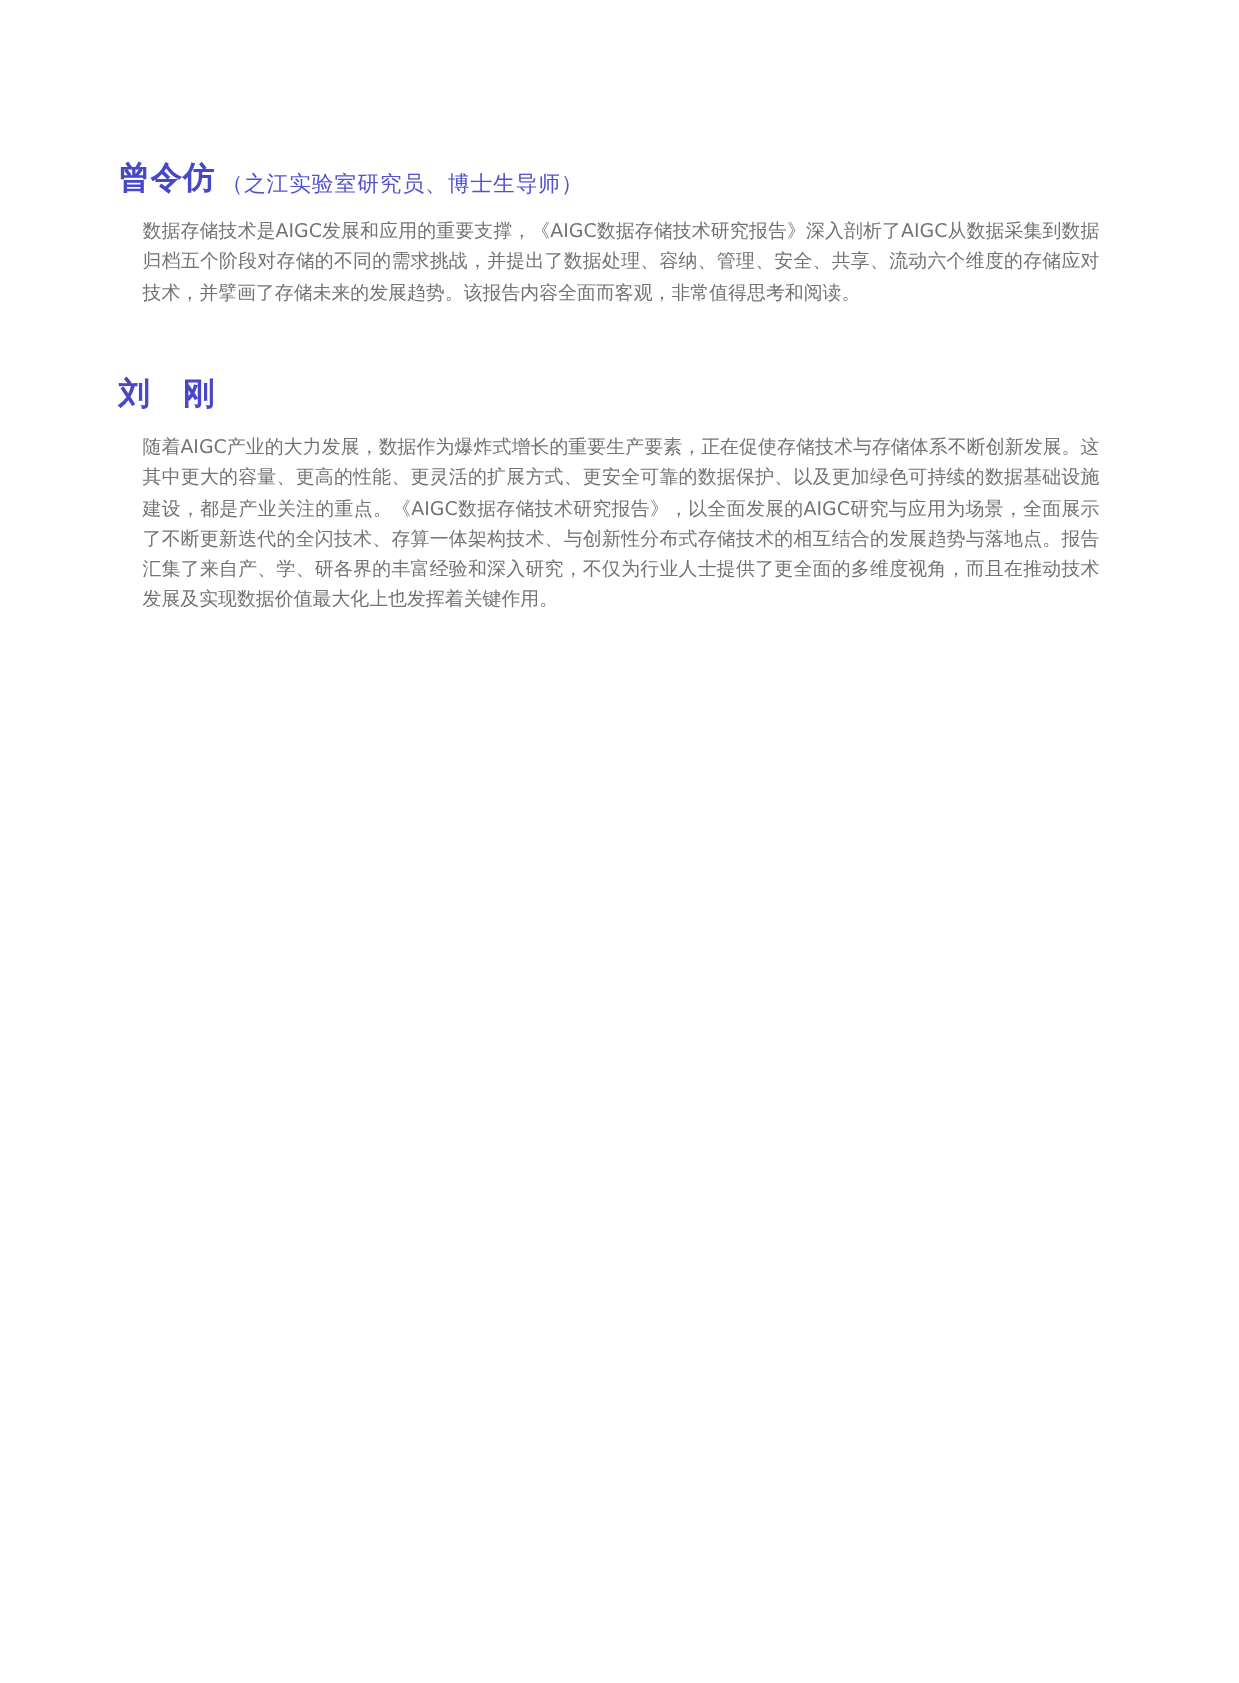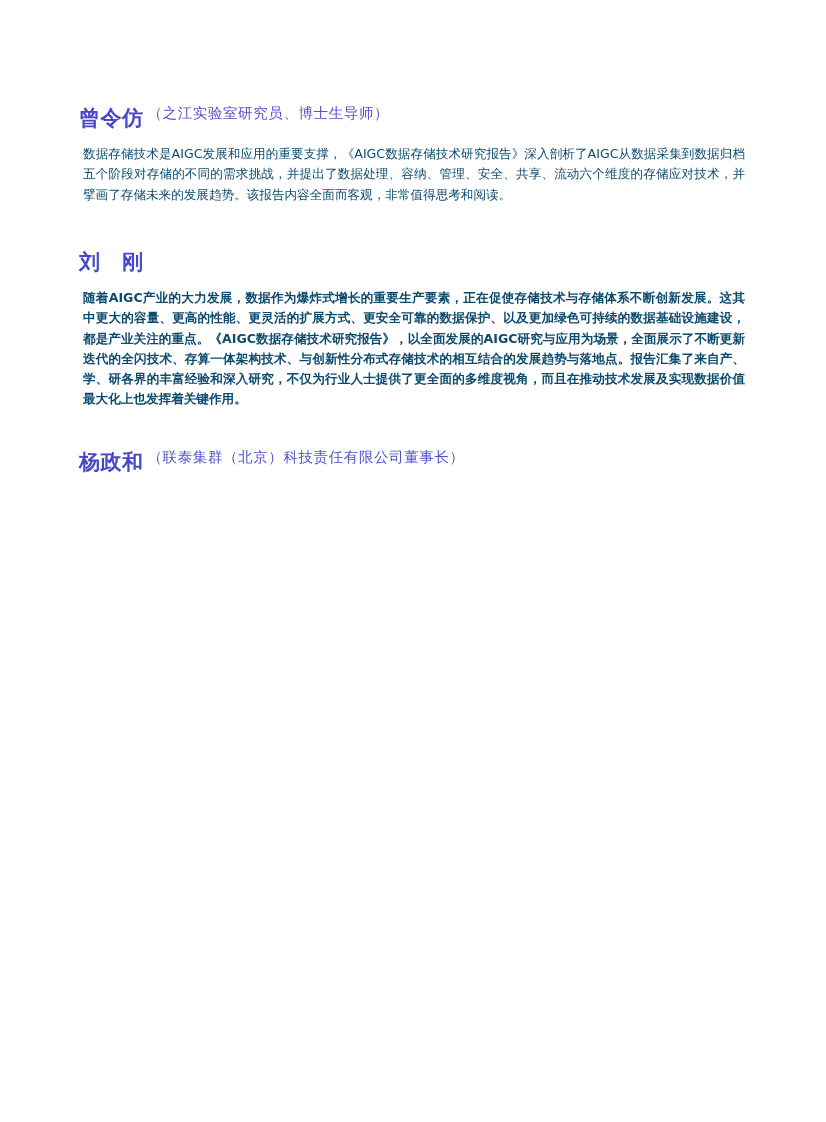--- a/index.html
+++ b/index.html
@@ -21,48 +21,48 @@
       width: 826px;
       height: 1122px;
     }
     .endorsement {
       position: absolute;
       left: 79px;
       width: 670px;
     }
     .heading {
       display: flex;
-      align-items: flex-start;
+      align-items: flex-end;
       white-space: nowrap;
       margin: 0;
     }
     .name {
       color: #4747c8;
       font-weight: bold;
       font-size: 21px;
       letter-spacing: 0.5px;
     }
     .title {
       color: #5252cc;
       font-size: 14.5px;
       margin-left: 4px;
       letter-spacing: 0.6px;
     }
     .body-text {
-      margin: 4px;
-      color: #0c4a6e;
+      margin: 16px;
+      color: #737373;
       font-size: 12.6px;
       line-height: 20.3px;
       text-align: justify;
       text-align-last: left;
     }
     #e1 { top: 104px; }
     #e1 .body-text { margin-top: 12px; }
     #e2 { top: 248px; }
-    #e2 .body-text { margin-top: 12px; font-weight: bold; }
+    #e2 .body-text { margin-top: 12px; }
     #e3 { top: 448px; }
     #e3 .body-text { margin-top: 11px; }
   </style>
 </head>
 <body>
 
 <div class="page">
 
   <section class="endorsement" id="e1">
     <div class="heading">
@@ -73,19 +73,15 @@
   </section>
 
   <section class="endorsement" id="e2">
     <div class="heading">
       <span class="name">刘　刚</span>
     </div>
     <p class="body-text">随着AIGC产业的大力发展，数据作为爆炸式增长的重要生产要素，正在促使存储技术与存储体系不断创新发展。这其中更大的容量、更高的性能、更灵活的扩展方式、更安全可靠的数据保护、以及更加绿色可持续的数据基础设施建设，都是产业关注的重点。《AIGC数据存储技术研究报告》，以全面发展的AIGC研究与应用为场景，全面展示了不断更新迭代的全闪技术、存算一体架构技术、与创新性分布式存储技术的相互结合的发展趋势与落地点。报告汇集了来自产、学、研各界的丰富经验和深入研究，不仅为行业人士提供了更全面的多维度视角，而且在推动技术发展及实现数据价值最大化上也发挥着关键作用。</p>
   </section>
 
   <section class="endorsement" id="e3">
-    <div class="heading">
-      <span class="name">杨政和</span>
-      <span class="title">（联泰集群（北京）科技责任有限公司董事长）</span>
-    </div>
   </section>
 
 </div>
 
 </body></html>

